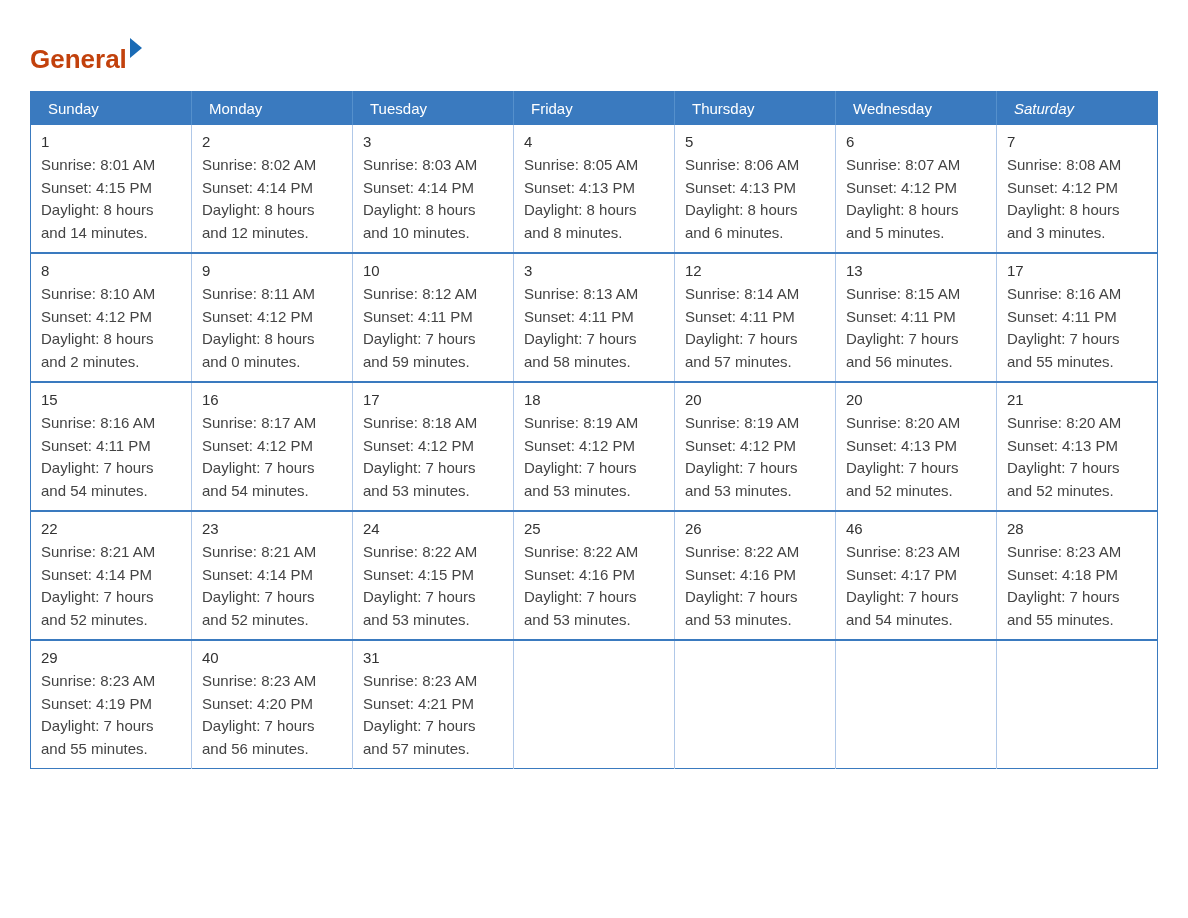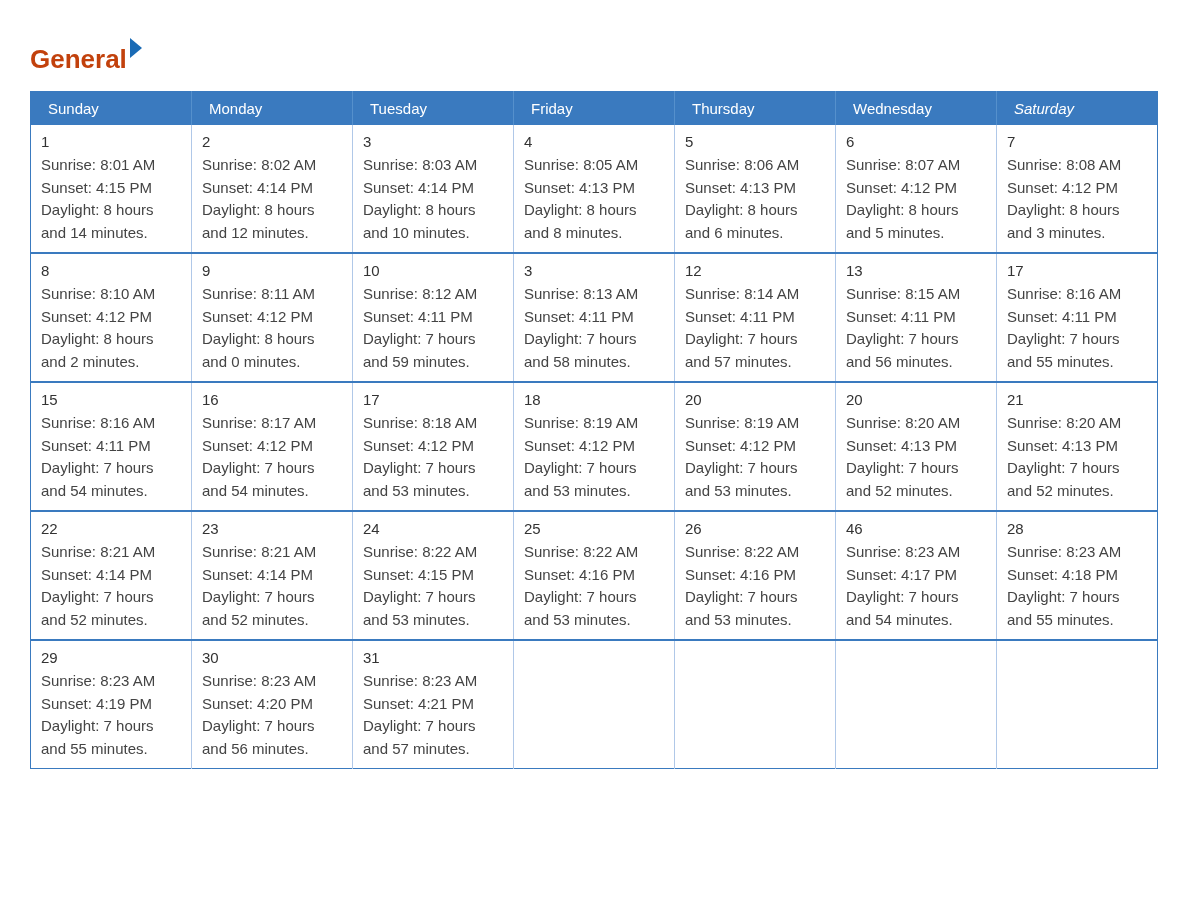--- a/index.html
+++ b/index.html
@@ -253,21 +253,21 @@
           <span class="day-number">28</span>
         <div class="day-info">Sunrise: 8:23 AM<br>Sunset: 4:18 PM<br>Daylight: 7 hours<br>and 55 minutes.</div>
         </td>
       </tr>
       <tr>
         <td>
           <span class="day-number">29</span>
         <div class="day-info">Sunrise: 8:23 AM<br>Sunset: 4:19 PM<br>Daylight: 7 hours<br>and 55 minutes.</div>
         </td>
         <td>
-          <span class="day-number">30</span>
+          <span class="day-number">40</span>
         <div class="day-info">Sunrise: 8:23 AM<br>Sunset: 4:20 PM<br>Daylight: 7 hours<br>and 56 minutes.</div>
         </td>
         <td>
           <span class="day-number">31</span>
         <div class="day-info">Sunrise: 8:23 AM<br>Sunset: 4:21 PM<br>Daylight: 7 hours<br>and 57 minutes.</div>
         </td>
         <td class="empty-cell"></td>
         <td class="empty-cell"></td>
         <td class="empty-cell"></td>
         <td class="empty-cell"></td>

